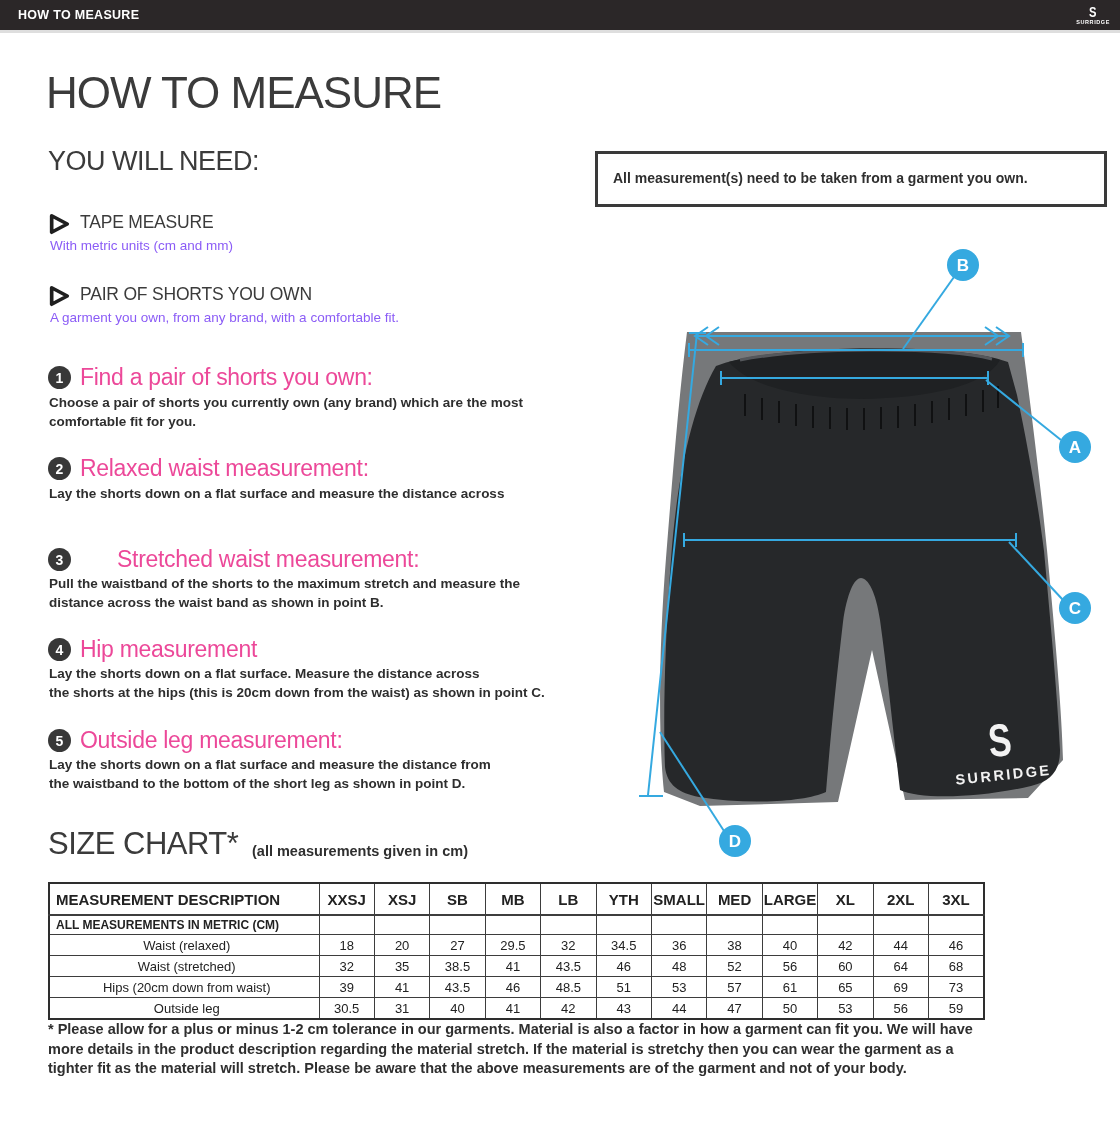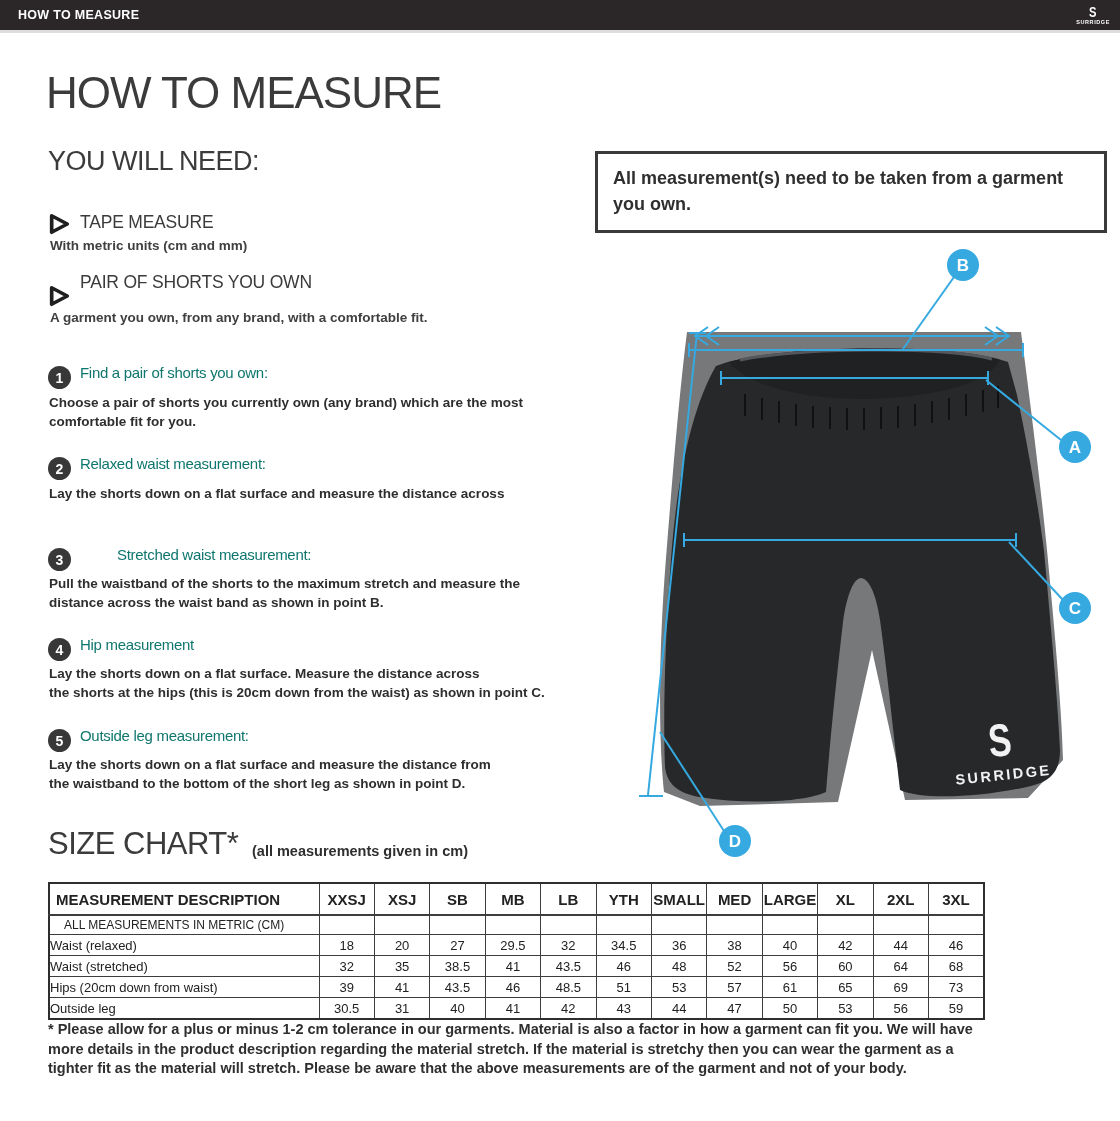--- a/index.html
+++ b/index.html
@@ -16,48 +16,48 @@
   .topbar-logo{display:flex;flex-direction:column;align-items:center;padding-right:10px;line-height:1;}
   .topbar-logo .s{color:#fff;font-size:14px;font-weight:bold;transform:scaleX(.8);}
   .topbar-logo .word{color:#fff;font-size:5.5px;font-weight:bold;letter-spacing:.6px;margin-top:1px;}
   .topbar-sep{position:absolute;left:0;top:30px;width:1120px;height:3px;background:#dedede;}
   
   .page-title{position:absolute;left:46px;top:68px;font-size:44px;font-weight:400;color:#3b3b3b;letter-spacing:-1px;}
   .need-heading{position:absolute;left:48px;top:146px;font-size:27px;font-weight:400;color:#3b3b3b;letter-spacing:-.5px;}
   
   .need-item-icon{position:absolute;width:22px;height:24px;}
   .need-item-label{position:absolute;font-size:17.5px;color:#3b3b3b;letter-spacing:-.2px;}
-  .need-item-desc{position:absolute;font-size:13.5px;font-weight:700;color:#404040;}
+  .need-item-desc{position:absolute;font-size:13.5px;font-weight:400;color:#8b5cf6;}
   
   .step-circle{
     position:absolute;left:48px;width:23px;height:23px;border-radius:50%;background:#383838;
     color:#fff;font-size:14px;font-weight:bold;display:flex;align-items:center;justify-content:center;
   }
-  .step-title{position:absolute;left:80px;font-size:15px;color:#0f766e;letter-spacing:-.3px;}
+  .step-title{position:absolute;left:80px;font-size:23px;color:#ec4899;letter-spacing:-.3px;}
   .step-body{position:absolute;left:49px;font-size:13.5px;font-weight:600;color:#2e2e2e;line-height:18.5px;}
   
   .notice-box{
     position:absolute;left:595px;top:151px;width:512px;box-sizing:border-box;
     border:3px solid #3a3a3a;padding:11px 15px 13px 15px;
-    font-size:18px;font-weight:bold;color:#2f2f2f;line-height:26px;
+    font-size:14px;font-weight:bold;color:#2f2f2f;line-height:26px;
   }
   
   .chart-heading{position:absolute;left:48px;top:826px;font-size:31px;font-weight:400;color:#3b3b3b;letter-spacing:-.5px;}
   .chart-subheading{position:absolute;left:252px;top:843px;font-size:14.5px;font-weight:600;color:#2f2f2f;}
   table.size-table{
     position:absolute;left:48px;top:882px;width:937px;border-collapse:collapse;table-layout:fixed;
     border:2px solid #2e2e2e;font-family:"Liberation Sans", sans-serif;
   }
   table.size-table col.desc{width:270px;}
   table.size-table th, table.size-table td{border:1px solid #3d3d3d;color:#222;}
   table.size-table tr.head th{font-size:15px;font-weight:bold;height:28px;text-align:center;border-bottom-width:2px;}
   table.size-table tr.head th.desc{text-align:left;padding-left:6px;}
-  table.size-table tr.metric td{font-size:12px;font-weight:normal;height:16px;padding-left:14px;}
+  table.size-table tr.metric td{font-size:12px;font-weight:bold;height:16px;padding-left:6px;}
   table.size-table tr.vals td{font-size:13px;height:18px;text-align:center;}
-  table.size-table tr.vals td.desc{text-align:left;padding-left:0;}
+  table.size-table tr.vals td.desc{text-align:center;padding-left:6px;}
   
   .footnote{position:absolute;left:48px;top:1020px;font-size:14.5px;font-weight:600;color:#2f2f2f;line-height:19.5px;}
   
   .diagram{position:absolute;left:620px;top:240px;width:500px;height:630px;}
   .anno{stroke:#35a9e0;stroke-width:2;fill:none;}
   .anno-circle{fill:#35a9e0;stroke:none;}
   .anno-letter{fill:#ffffff;font-size:17px;font-weight:bold;text-anchor:middle;font-family:"Liberation Sans",sans-serif;}
   .rib{stroke:#101112;stroke-width:2;}
   .garment-logo-s{fill:#f2f2f2;font-size:46px;font-weight:bold;text-anchor:middle;font-family:"Liberation Sans",sans-serif;}
   .garment-logo-word{fill:#f2f2f2;font-size:14.5px;font-weight:600;letter-spacing:2.5px;text-anchor:middle;font-family:"Liberation Sans",sans-serif;}
@@ -79,21 +79,21 @@
 
 <svg class="need-item-icon" style="left:48px;top:212px;" viewBox="0 0 24 24">
   <polygon points="4,3 21,12 4,21" fill="#ffffff" stroke="#1f1f1f" stroke-width="4" stroke-linejoin="round"></polygon>
 </svg>
 <div class="need-item-label" style="left:80px;top:212px;">TAPE MEASURE</div>
 <div class="need-item-desc" style="left:50px;top:238px;">With metric units (cm and mm)</div>
 
 <svg class="need-item-icon" style="left:48px;top:284px;" viewBox="0 0 24 24">
   <polygon points="4,3 21,12 4,21" fill="#ffffff" stroke="#1f1f1f" stroke-width="4" stroke-linejoin="round"></polygon>
 </svg>
-<div class="need-item-label" style="left:80px;top:272px;">PAIR OF SHORTS YOU OWN</div>
+<div class="need-item-label" style="left:80px;top:284px;">PAIR OF SHORTS YOU OWN</div>
 <div class="need-item-desc" style="left:50px;top:310px;">A garment you own, from any brand, with a comfortable fit.</div>
 
 <div class="step-circle" style="top:366px;">1</div>
 <div class="step-title" style="top:364px;">Find a pair of shorts you own:</div>
 <div class="step-body" style="top:394px;">
   <div>Choose a pair of shorts you currently own (any brand) which are the most</div>
   <div>comfortable fit for you.</div>
 </div>
 
 <div class="step-circle" style="top:457px;">2</div>

